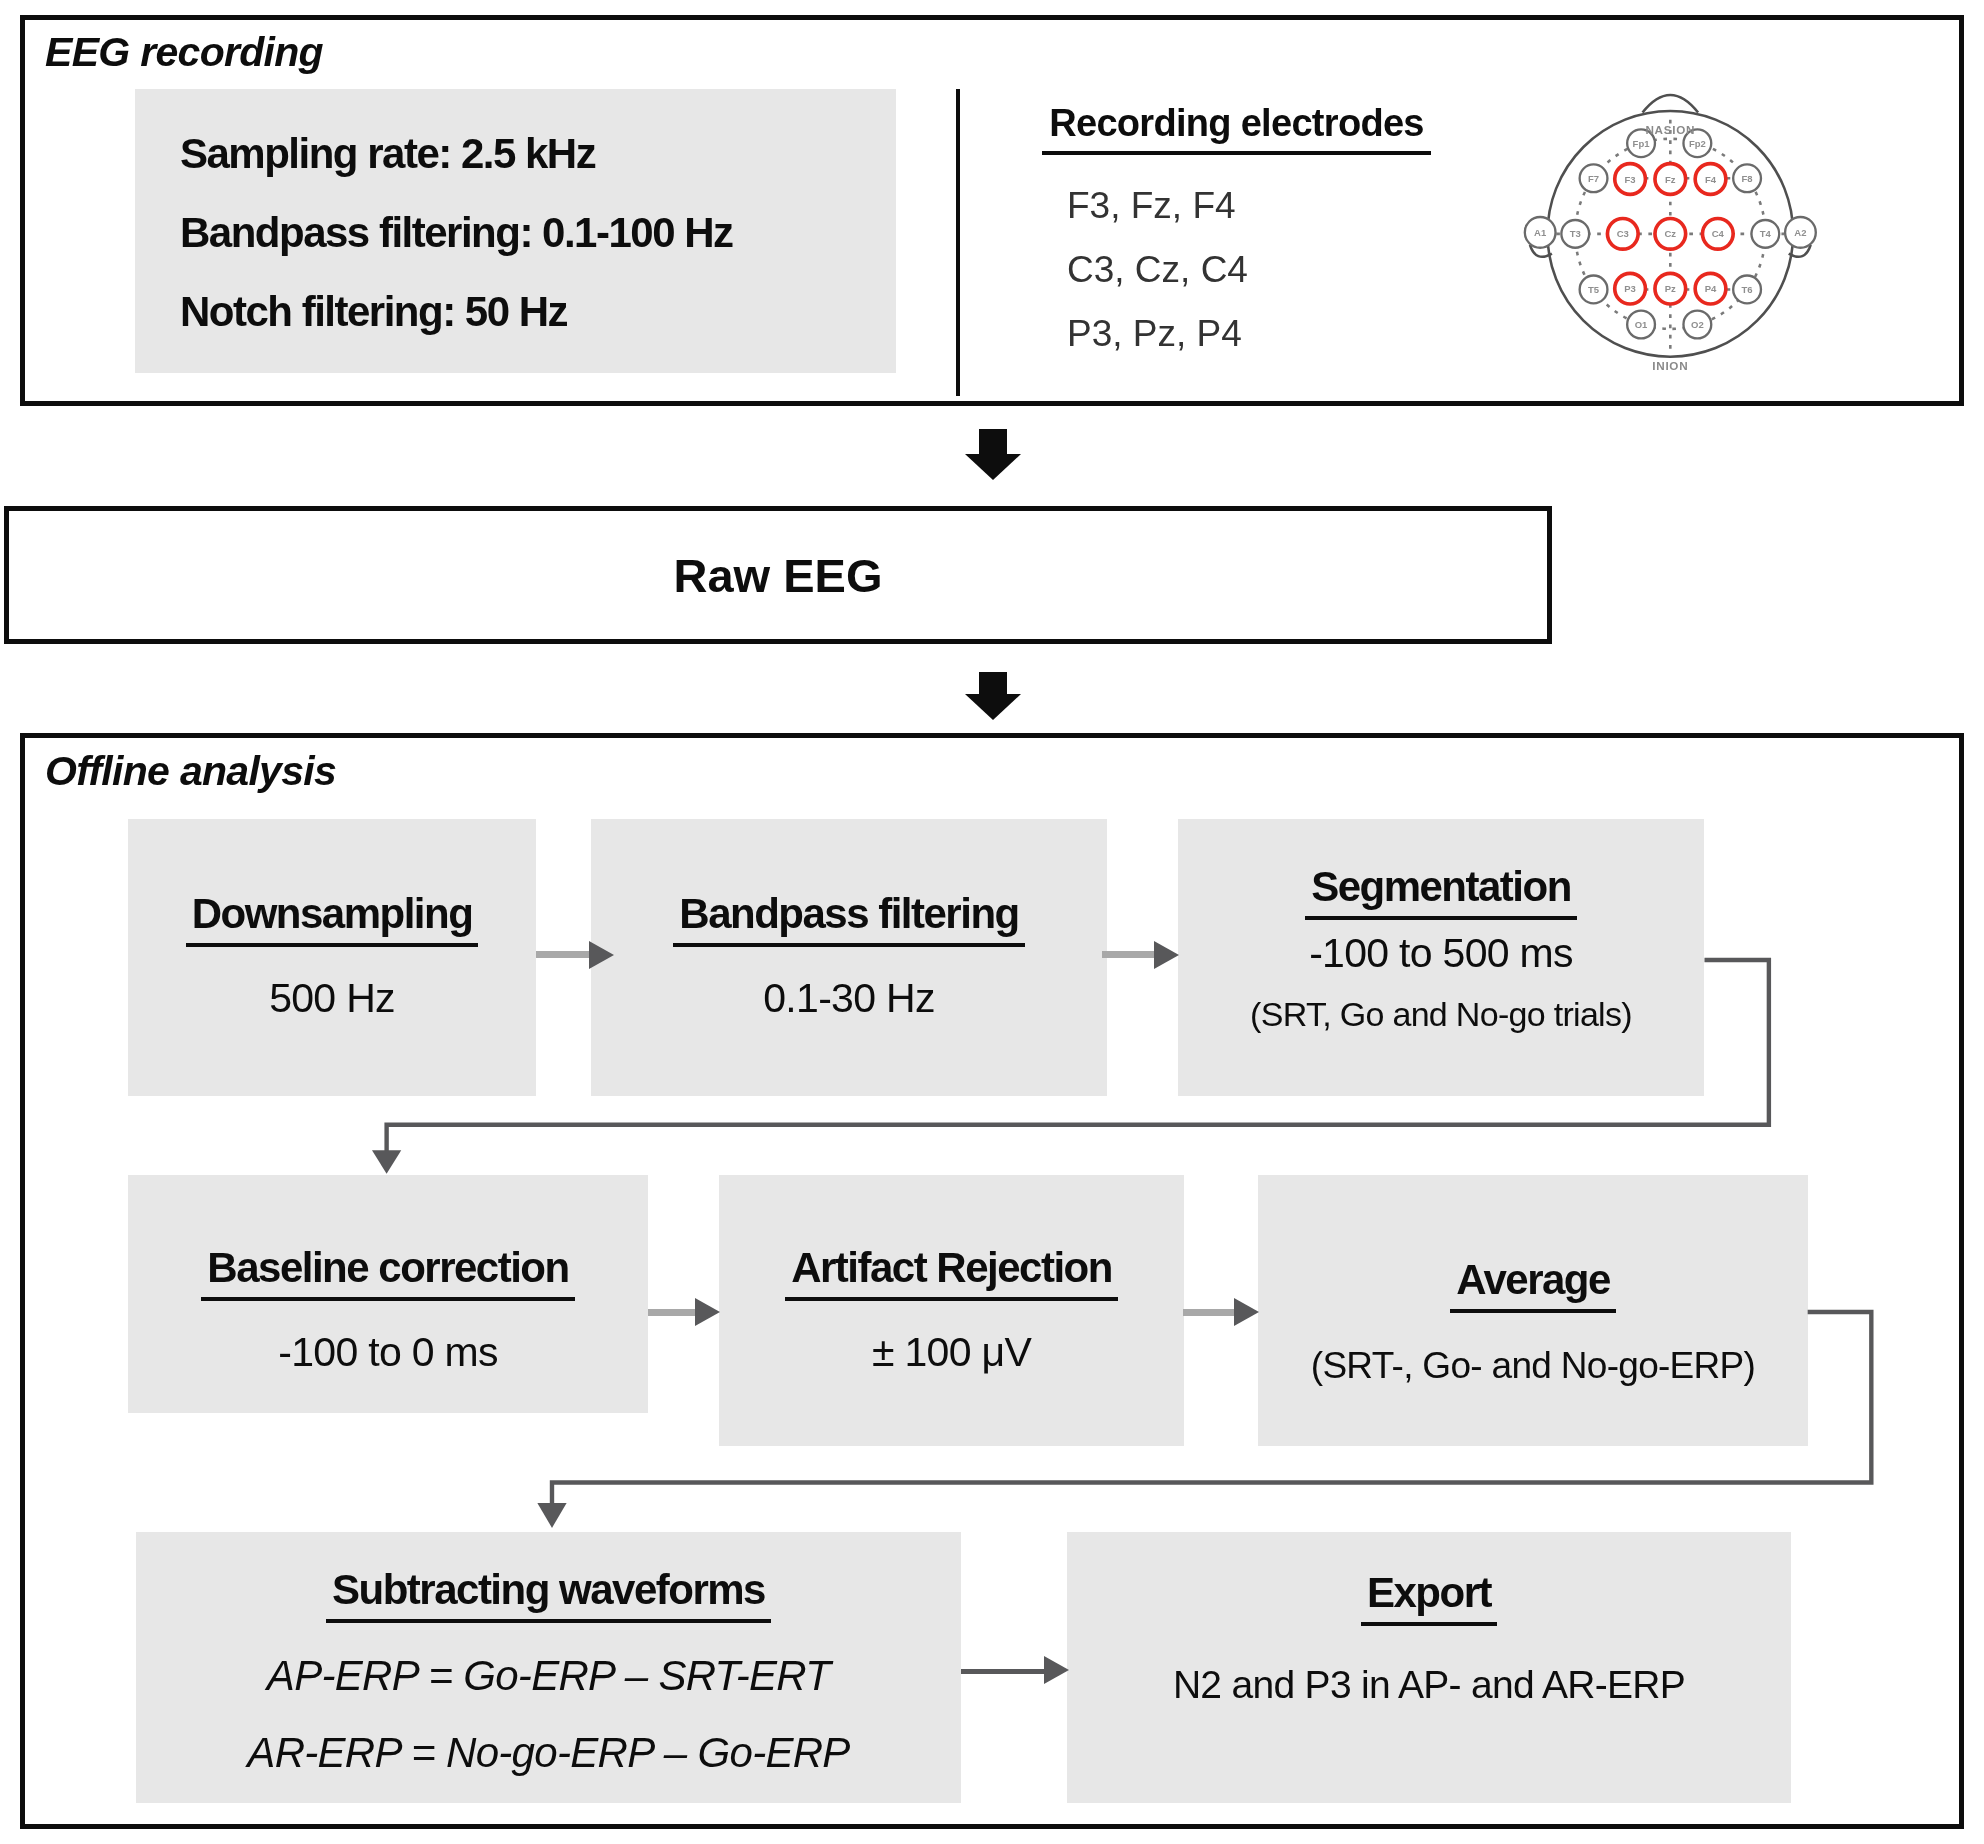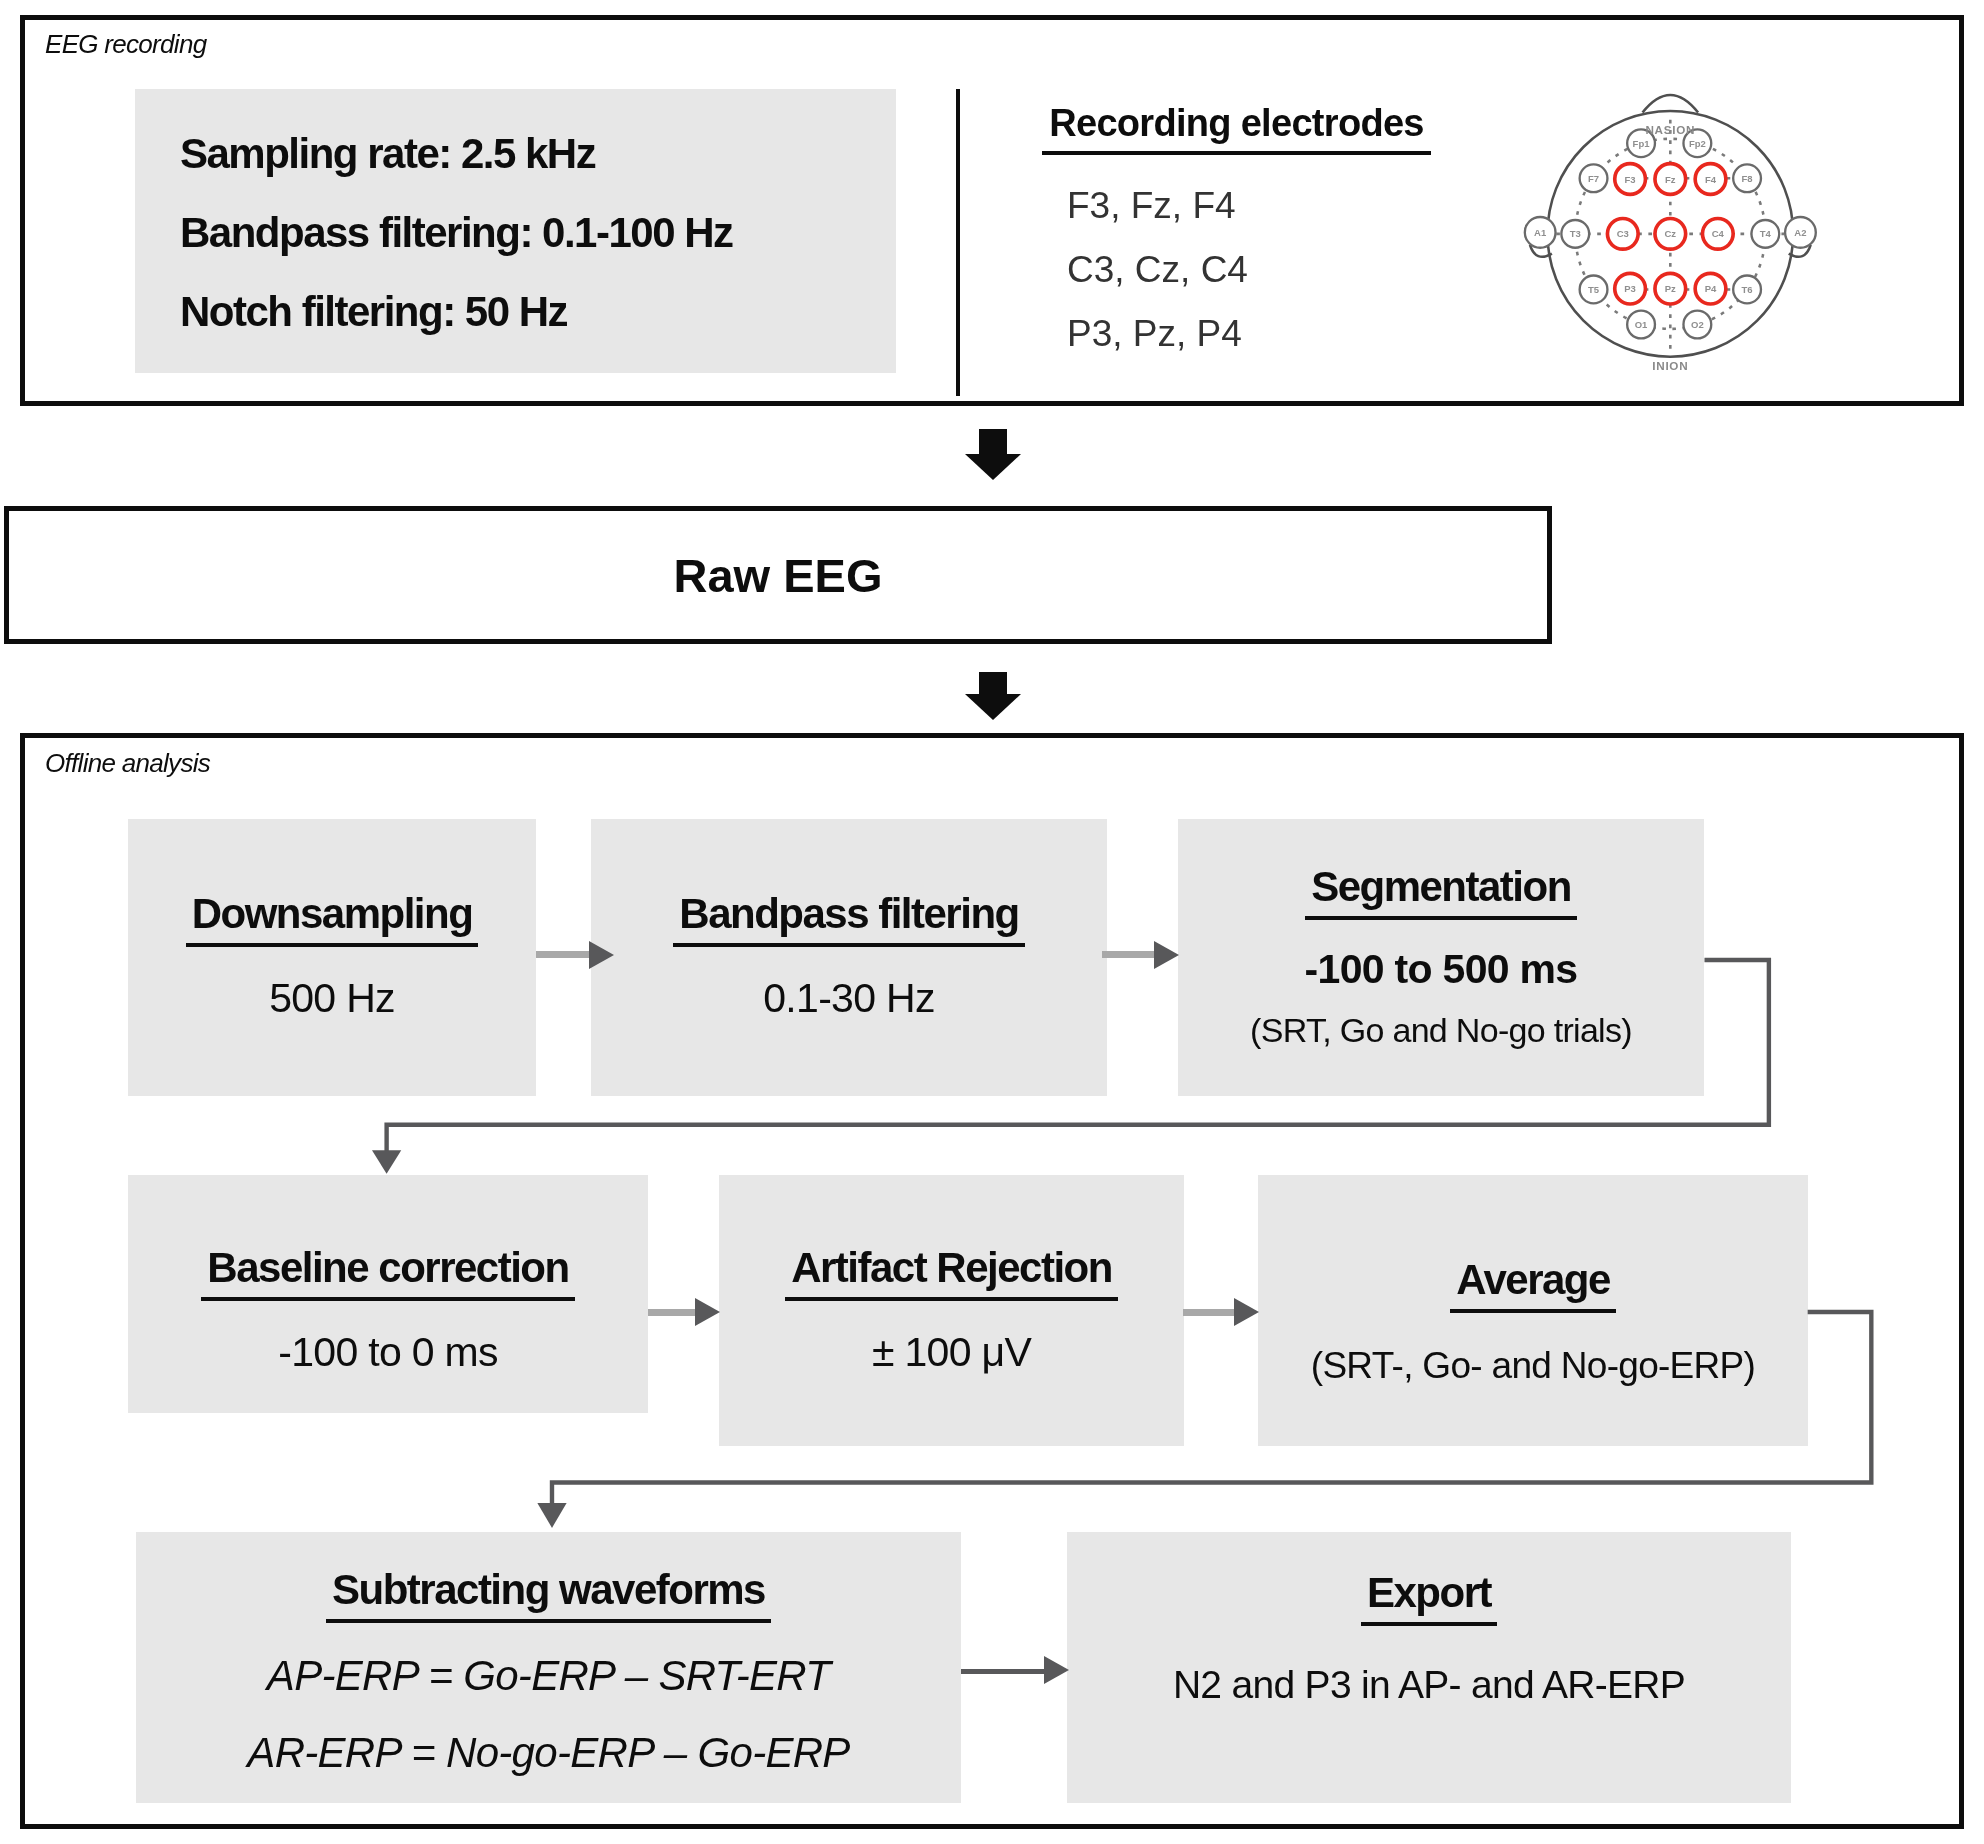--- a/index.html
+++ b/index.html
@@ -1,20 +1,20 @@
 <!DOCTYPE html>
 <html style="font-size:11.7px"><head>
 <meta charset="utf-8">
 <style>
   html,body{margin:0;padding:0;background:#ffffff;}
   #page{position:relative;width:1985px;height:1844px;background:#ffffff;overflow:hidden;
         font-family:"Liberation Sans","DejaVu Sans",sans-serif;color:#0d0d0d;}
 
   .frame{position:absolute;border:5.9px solid #0d0d0d;background:#ffffff;box-sizing:border-box;}
-  .sec-title{position:absolute;font-style:italic;font-weight:normal;font-size:26px;letter-spacing:-0.7px;white-space:nowrap;}
+  .sec-title{position:absolute;font-style:italic;font-weight:bold;font-size:41px;letter-spacing:-0.7px;white-space:nowrap;}
 
   .graybox{position:absolute;background:#e7e7e7;box-sizing:border-box;gap:12px;}
 
   .acq{display:flex;flex-direction:column;justify-content:flex-start;padding:31px 0 0 45px;}
   .acq-line{font-size:42px;font-weight:bold;letter-spacing:-1.5px;line-height:67px;white-space:nowrap;}
 
   .divider{position:absolute;background:#0d0d0d;}
 
   .rec-title-wrap{position:absolute;text-align:center;}
   .rec-title{display:inline-block;font-size:38px;font-weight:bold;letter-spacing:-0.7px;
@@ -207,21 +207,21 @@
     <div class="pval">500 Hz</div>
   </div>
 
   <div class="pbox" style="left:591px;top:819px;width:516px;height:277px;padding-top:72px;">
     <div class="ptitle">Bandpass filtering</div>
     <div class="pval">0.1-30 Hz</div>
   </div>
 
   <div class="pbox" style="left:1178px;top:819px;width:526px;height:277px;padding-top:45px;">
     <div class="ptitle">Segmentation</div>
-    <div class="pval" style="margin-top:26px;font-weight:bold;">-100 to 500 ms</div>
+    <div class="pval" style="margin-top:10px;">-100 to 500 ms</div>
     <div class="pnote">(SRT, Go and No-go trials)</div>
   </div>
 
   <div class="pbox" style="left:128px;top:1175px;width:520px;height:238px;padding-top:70px;">
     <div class="ptitle">Baseline correction</div>
     <div class="pval">-100 to 0 ms</div>
   </div>
 
   <div class="pbox" style="left:719px;top:1175px;width:465px;height:271px;padding-top:70px;">
     <div class="ptitle">Artifact Rejection</div>

